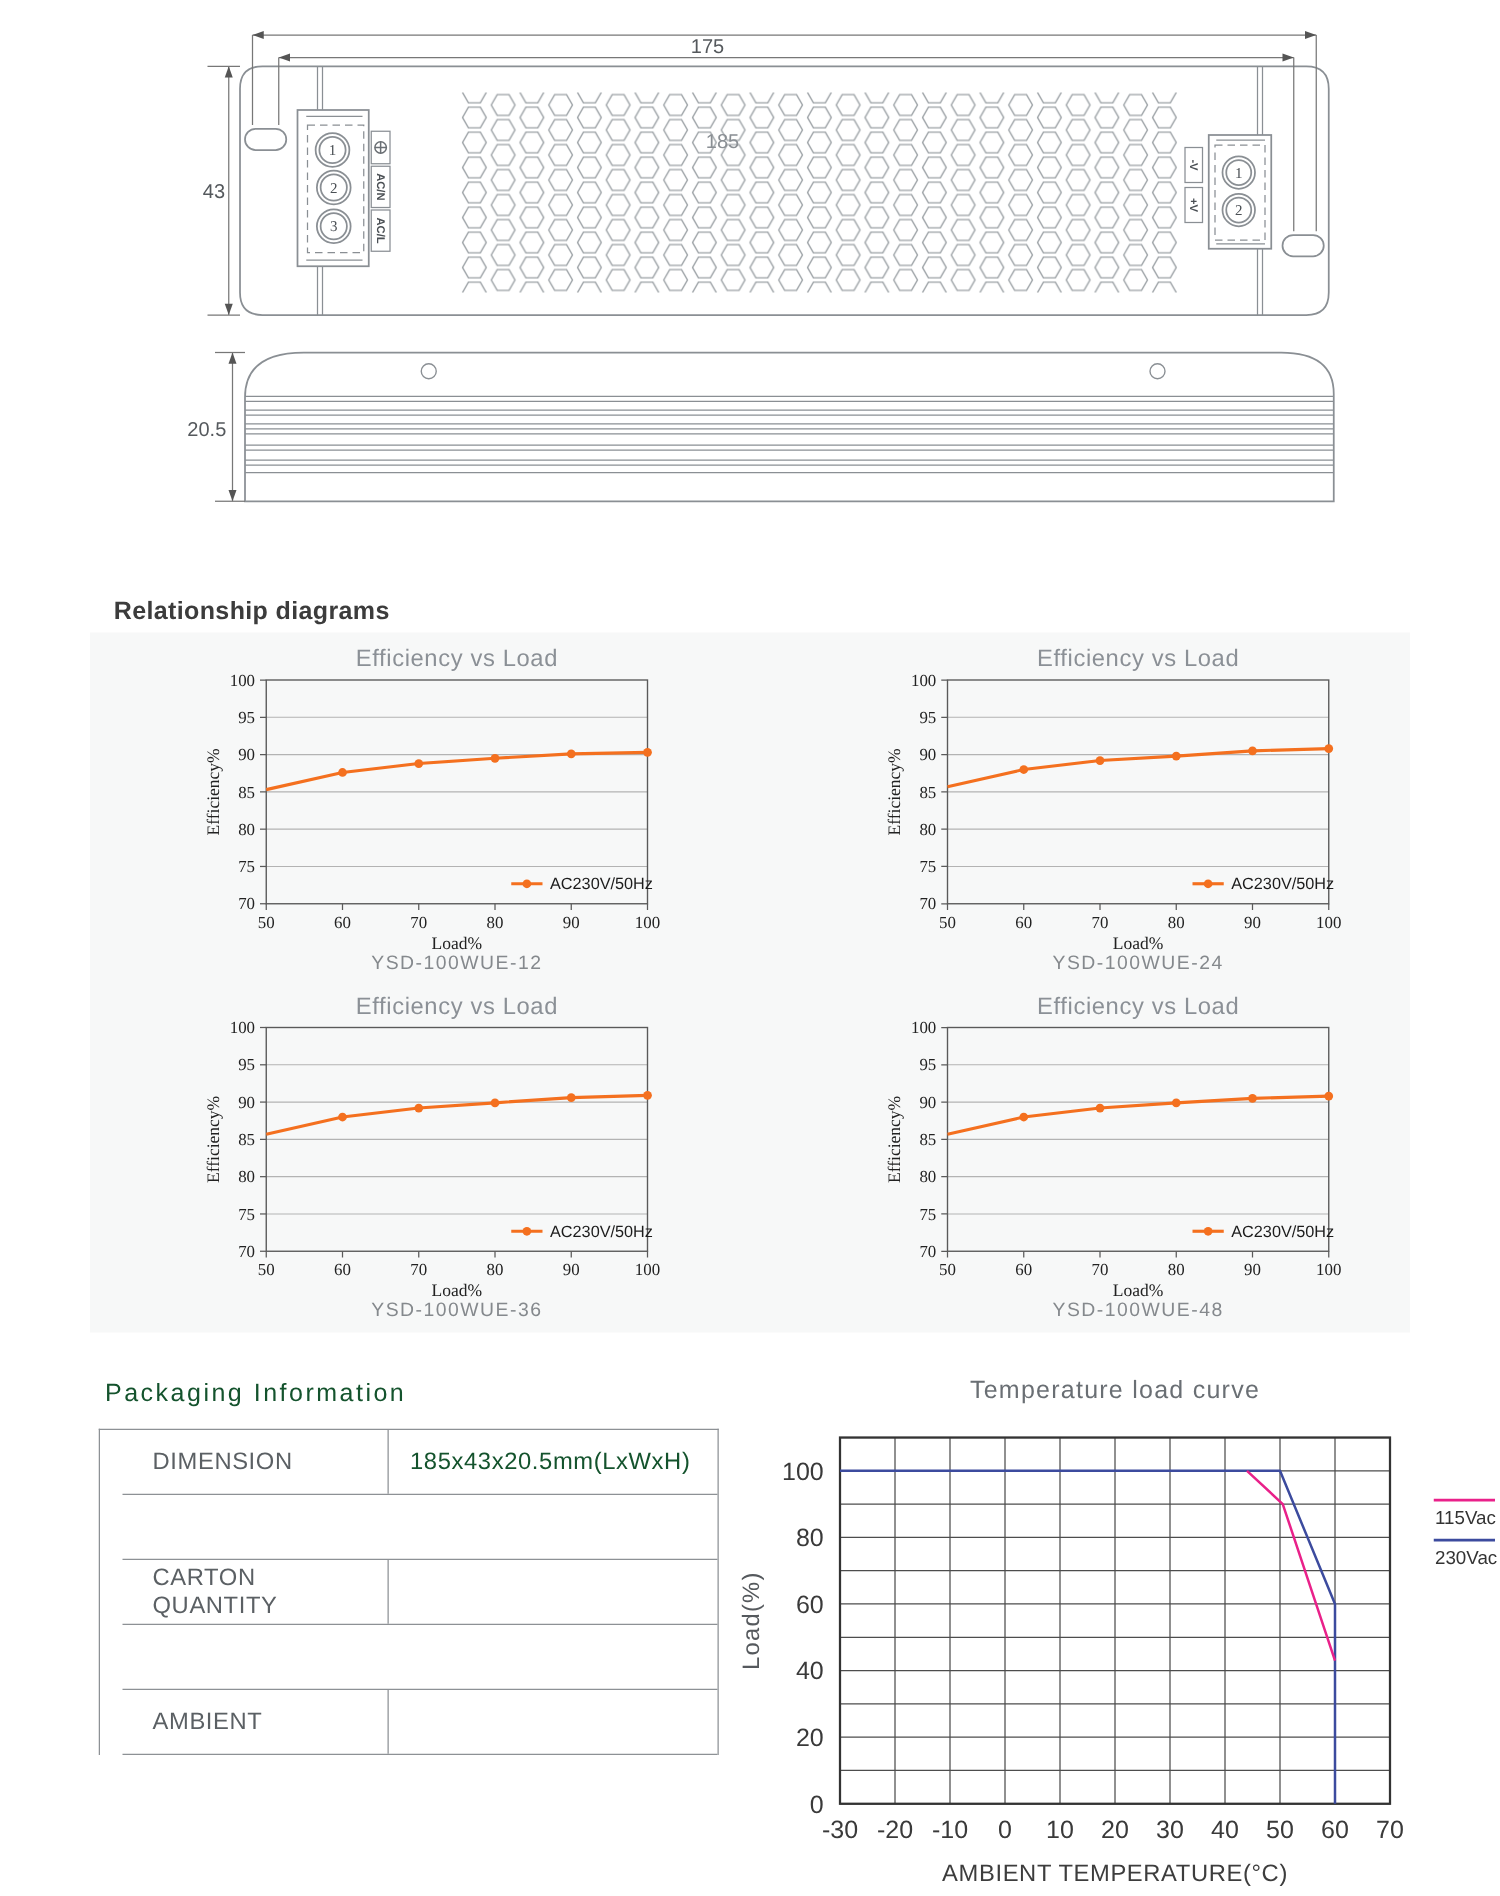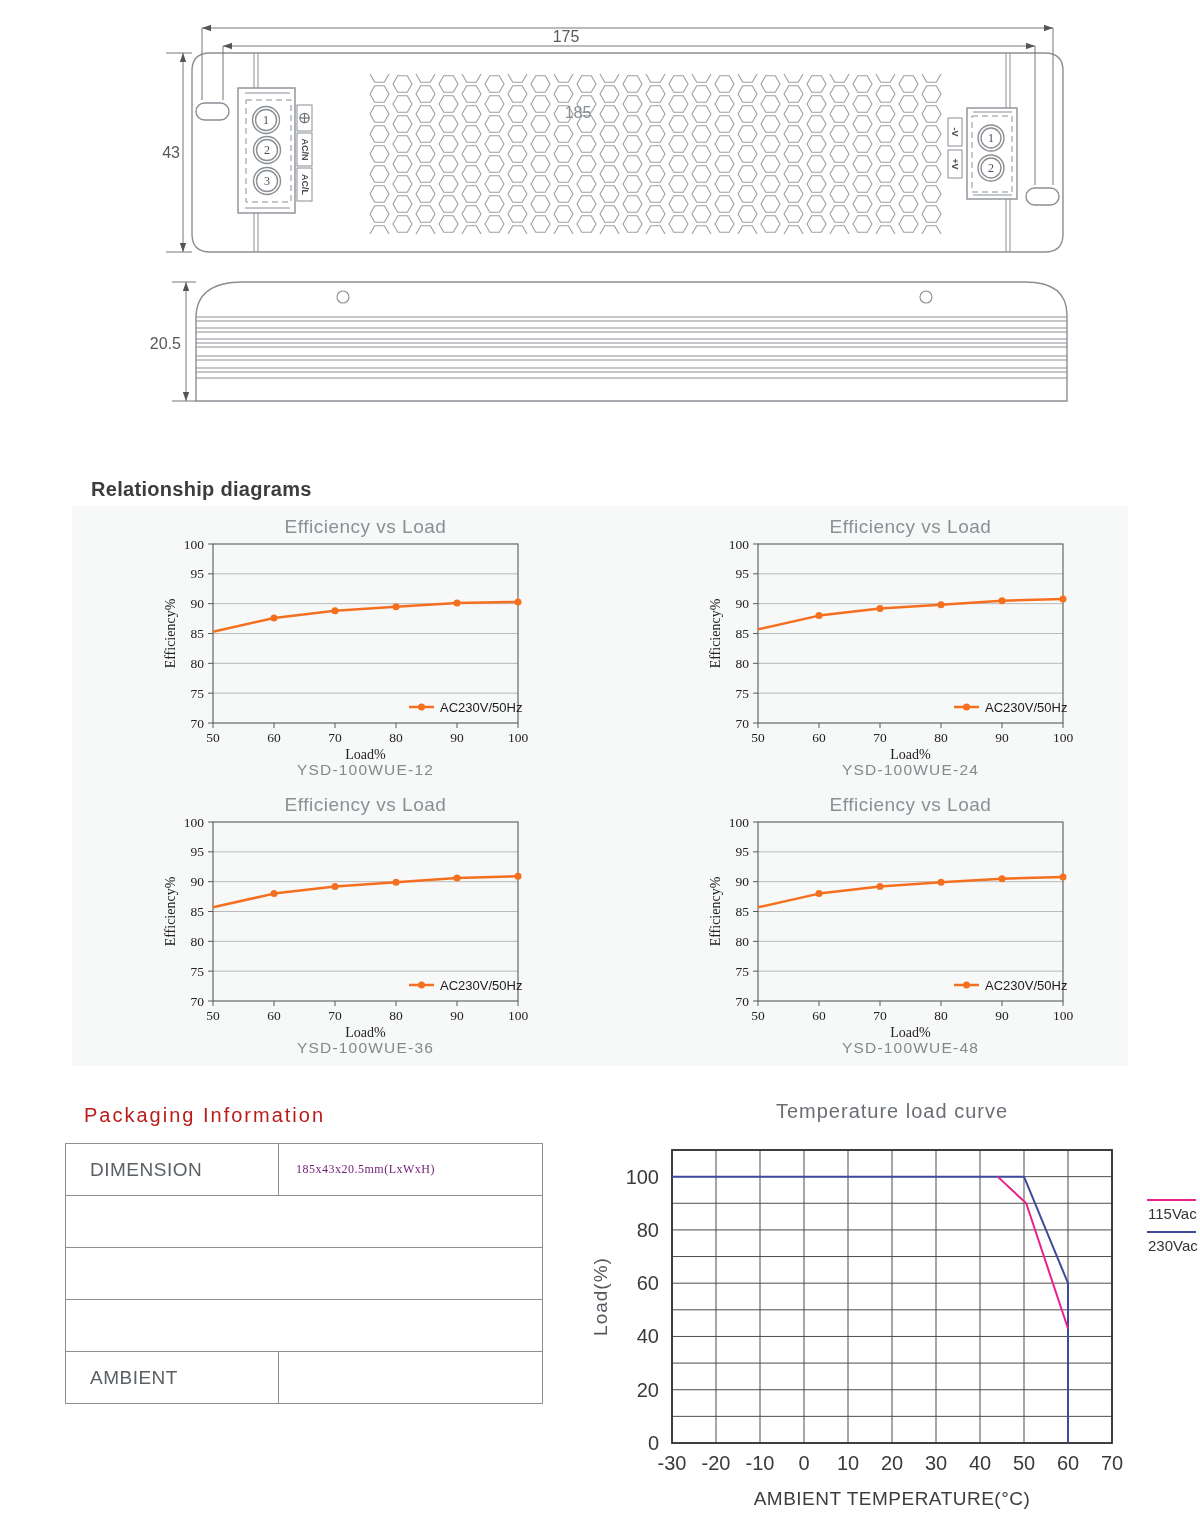--- a/index.html
+++ b/index.html
@@ -5,27 +5,27 @@
   html,body{margin:0;padding:0;}
   body{width:1200px;height:1517px;position:relative;background:#fff;
        font-family:"Liberation Sans",sans-serif;overflow:hidden;}
   .abs{position:absolute;}
   svg text{user-select:none;}
   .ser{font-family:"Liberation Serif",serif;}
   .san{font-family:"Liberation Sans",sans-serif;}
   #rel-heading{left:91px;top:466px;font-size:20px;font-weight:bold;color:#3c3c3c;letter-spacing:.3px;margin-top:12px;}
   #charts-panel{left:72px;top:506px;width:1056px;height:560px;background:#f7f8f8;}
   .eff-chart{position:absolute;width:450px;height:268px;}
-  #pkg-heading{left:84px;top:1104px;font-size:20px;color:#b91c1c;letter-spacing:2px;}
-  #pkg-table{left:65px;top:1143px;width:476px;border:1px solid #8d9195;border-bottom:none;}
+  #pkg-heading{left:84px;top:1104px;font-size:20px;color:#14532d;letter-spacing:2px;}
+  #pkg-table{left:79px;top:1143px;width:476px;border:1px solid #8d9195;border-bottom:none;padding-left:18px;}
   .pkg-row{display:flex;height:51px;border-bottom:1px solid #8d9195;}
   .pkg-label{width:188px;border-right:1px solid #8d9195;display:flex;align-items:center;
              padding-left:24px;font-size:19px;color:#5b6064;letter-spacing:.5px;}
-  .pkg-value{flex:1;display:flex;align-items:center;padding-left:17px;font-size:12px;
-             color:#701a75;letter-spacing:.5px;font-family:Liberation Serif, serif;}
+  .pkg-value{flex:1;display:flex;align-items:center;padding-left:17px;font-size:19px;
+             color:#14532d;letter-spacing:.5px;}
   #temp-chart{left:560px;top:1090px;}
   #tech-drawing{left:0;top:0;}
 </style>
 </head>
 <body>
 
 <svg id="tech-drawing" class="abs" width="1200" height="440" viewBox="0 0 1200 440">
   <defs>
     <marker id="arw" viewBox="0 0 10 10" refX="9.5" refY="5" markerWidth="10" markerHeight="10" orient="auto-start-reverse">
       <path d="M0.5,1.8 L9.5,5 L0.5,8.2 Z" fill="#555"></path>
@@ -347,20 +347,21 @@
 
 <div id="pkg-table" class="abs">
   <div class="pkg-row">
     <div class="pkg-label">DIMENSION</div>
     <div class="pkg-value">185x43x20.5mm(LxWxH)</div>
   </div>
   <div class="pkg-row">
     <div class="pkg-value"></div>
   </div>
   <div class="pkg-row">
+    <div class="pkg-label">CARTON QUANTITY</div>
     <div class="pkg-value"></div>
   </div>
   <div class="pkg-row">
     <div class="pkg-value"></div>
   </div>
   <div class="pkg-row">
     <div class="pkg-label">AMBIENT</div>
   </div>
 </div>
 

